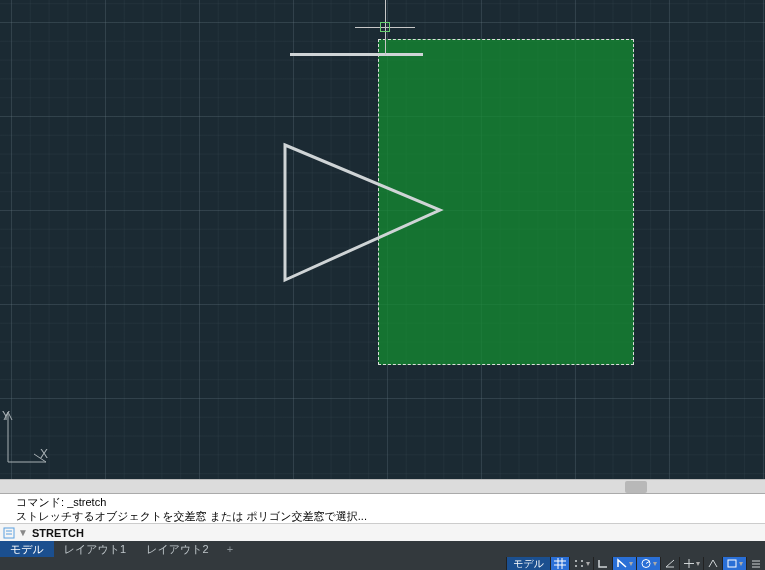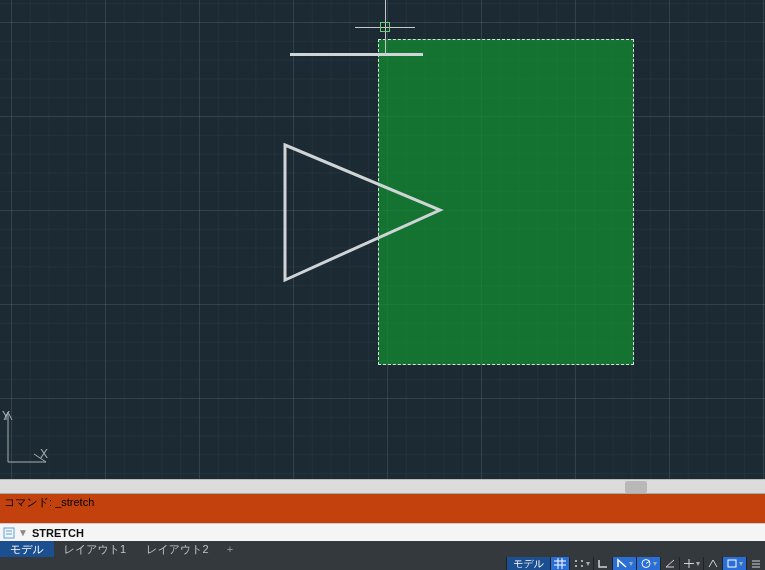--- a/index.html
+++ b/index.html
@@ -98,23 +98,23 @@
     position: absolute;
     left: 625px; top: 1px;
     width: 22px; height: 12px;
     background: #b8b8b8;
     border-radius: 2px;
   }
   .cmd-history {
     position: absolute;
     left: 0; top: 493px;
     width: 765px; height: 30px;
-    background: #c2410c;
+    background: #ffffff;
     border-top: 1px solid #aaa;
-    padding: 1px 4px;
+    padding: 1px 16px;
     line-height: 14px;
     color: #000;
   }
   .cmd-line {
     position: absolute;
     left: 0; top: 523px;
     width: 765px; height: 18px;
     background: #f5f5f5;
     border-top: 1px solid #ccc;
     display: flex;
@@ -224,20 +224,21 @@
 
 <div class="hscroll">
   <div class="hscroll-thumb"></div>
 </div>
 
 <div class="cmd-history">
   <div>
     <span>コマンド:</span>
     <span>_stretch</span>
   </div>
+  <div>ストレッチするオブジェクトを交差窓 または ポリゴン交差窓で選択...</div>
 </div>
 
 <div class="cmd-line">
   <span class="cmd-icon">
     <svg width="12" height="12">
         <rect x="1" y="1" width="10" height="10" fill="none" stroke="#5aa0e0" stroke-width="1"></rect>
         <line x1="3" y1="4" x2="9" y2="4" stroke="#5aa0e0"></line>
         <line x1="3" y1="7" x2="9" y2="7" stroke="#5aa0e0"></line>
       </svg>
   </span>

